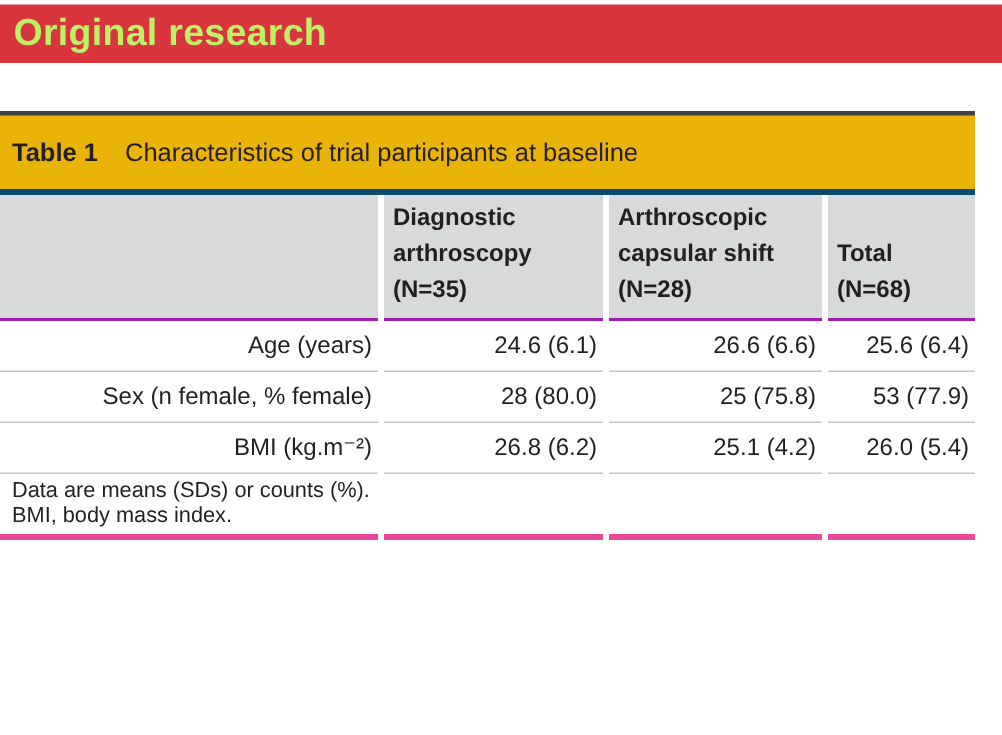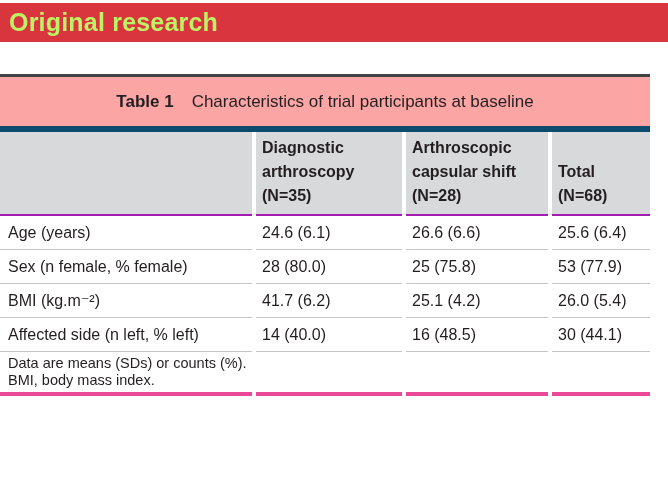--- a/index.html
+++ b/index.html
@@ -36,27 +36,26 @@
     width: 658px;
     margin-left: -4px;
     font-size: 16px;
   }
   col.c1 { width: 252px; }
   col.c2 { width: 146px; }
   col.c3 { width: 142px; }
   col.c4 { width: 98px; }
 
   td.title-cell {
-    background: #fca5a5;
+    background: #eab308;
     border-top: 3px solid #414042;
-    border-bottom: 6px solid #0c4a6e;
+    border-bottom: 4px solid #0c4a6e;
     padding: 14px 8px 14px 8px;
     font-size: 17px;
     line-height: 21px;
-    text-align: center;
   }
   .table-number { font-weight: 700; margin-right: 18px; }
 
   th.colhead {
     background: #d8d9da;
     border-bottom: 2px solid #a21caf;
     vertical-align: bottom;
     text-align: left;
     font-weight: 700;
     font-size: 16px;
@@ -65,20 +64,21 @@
     padding: 4px 4px 6px 6px;
   }
   th.colhead.rowlabel-head { padding-left: 8px; }
 
   td.body-cell {
     background: #ffffff;
     border-bottom: 1px solid #c2c6ca;
     padding: 5px 4px 5px 6px;
     line-height: 23px;
     vertical-align: middle;
+    text-align: right;
   }
   td.body-cell.rowlabel { padding-left: 8px; }
 
   td.foot-cell {
     border-bottom: 4px solid #ec4899;
     padding: 3px 4px 4px 8px;
     font-size: 14.5px;
     line-height: 16.5px;
     vertical-align: top;
   }
@@ -125,29 +125,23 @@
         <td class="body-cell">25.6 (6.4)</td>
       </tr>
       <tr>
         <td class="body-cell rowlabel">Sex (n female, % female)</td>
         <td class="body-cell">28 (80.0)</td>
         <td class="body-cell">25 (75.8)</td>
         <td class="body-cell">53 (77.9)</td>
       </tr>
       <tr>
         <td class="body-cell rowlabel">BMI (kg.m⁻²)</td>
-        <td class="body-cell">41.7 (6.2)</td>
+        <td class="body-cell">26.8 (6.2)</td>
         <td class="body-cell">25.1 (4.2)</td>
         <td class="body-cell">26.0 (5.4)</td>
-      </tr>
-      <tr>
-        <td class="body-cell rowlabel">Affected side (n left, % left)</td>
-        <td class="body-cell">14 (40.0)</td>
-        <td class="body-cell">16 (48.5)</td>
-        <td class="body-cell">30 (44.1)</td>
       </tr>
 
       <tr>
         <td class="foot-cell">
           <div class="foot-line">Data are means (SDs) or counts (%).</div>
           <div class="foot-line">BMI, body mass index.</div>
         </td>
         <td class="foot-cell"></td>
         <td class="foot-cell"></td>
         <td class="foot-cell"></td>

